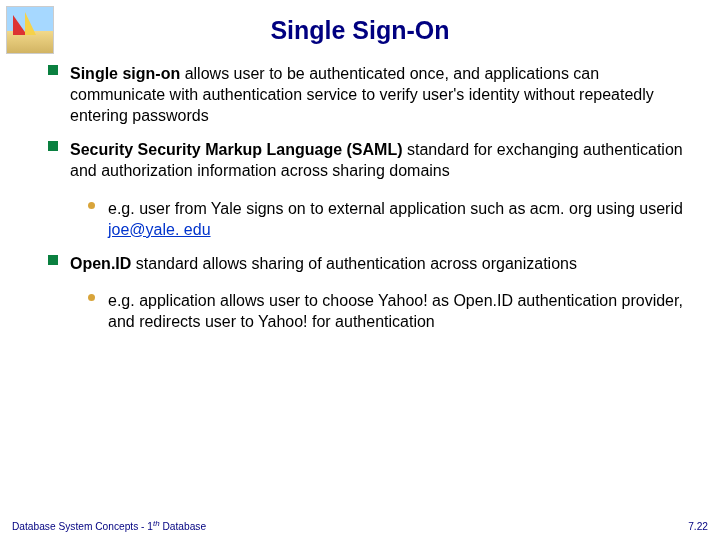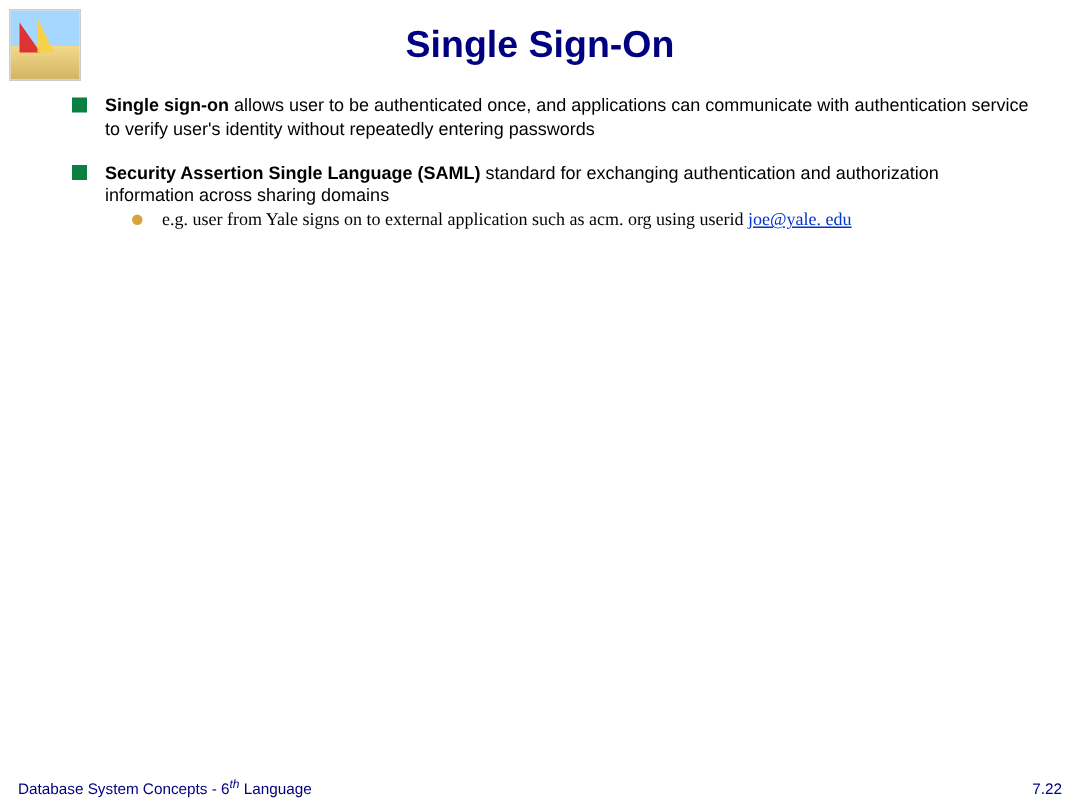--- a/index.html
+++ b/index.html
@@ -43,33 +43,33 @@
   .title {
     text-align: center;
     font-size: 25px;
     font-weight: bold;
     color: #000080;
     padding-top: 16px;
     padding-bottom: 18px;
   }
   .content {
     padding: 0 34px 0 48px;
-    font-size: 12px;
+    font-size: 16px;
     line-height: 1.32;
   }
   ul.lvl1 { list-style: none; }
   ul.lvl1 > li { position: relative; padding-left: 22px; margin-bottom: 13px; }
   ul.lvl1 > li::before {
     content: "";
     position: absolute;
     left: 0; top: 2px;
     width: 10px; height: 10px;
     background: #0a8040;
   }
-  ul.lvl2 { list-style: none; margin-top: 0; font-family: Liberation Serif, serif; }
+  ul.lvl2 { list-style: none; margin-top: 16px; }
   ul.lvl2 > li { position: relative; padding-left: 20px; margin-left: 18px; margin-bottom: 10px; }
   ul.lvl2 > li::before {
     content: "";
     position: absolute;
     left: 0; top: 4px;
     width: 7px; height: 7px;
     border-radius: 50%;
     background: #d8a43a;
   }
   .bold { font-weight: bold; }
@@ -94,28 +94,34 @@
 <div class="logo"></div>
 
 <div class="title">Single Sign-On</div>
 
 <div class="content">
   <ul class="lvl1">
     <li>
       <span class="bold">Single sign-on</span><span> allows user to be authenticated once, and applications can communicate with authentication service to verify user's identity without repeatedly entering passwords</span>
     </li>
     <li>
-      <span class="bold">Security Assertion Single Language (SAML)</span><span> standard for exchanging authentication and authorization information across sharing domains</span>
+      <span class="bold">Security Security Markup Language (SAML)</span><span> standard for exchanging authentication and authorization information across sharing domains</span>
       <ul class="lvl2">
         <li>
           <span>e.g. user from Yale signs on to external application such as acm. org using userid </span><a href="#" class="link">joe@yale. edu</a>
         </li>
+      </ul>
+    </li>
+    <li>
+      <span class="bold">Open.ID</span><span> standard allows sharing of authentication across organizations</span>
+      <ul class="lvl2">
+        <li>e.g. application allows user to choose Yahoo! as Open.ID authentication provider, and redirects user to Yahoo! for authentication</li>
       </ul>
     </li>
   </ul>
 </div>
 
 <div class="footer">
   <div class="left">
-    <span>Database System Concepts - 6</span><sup>th</sup><span> Language</span>
+    <span>Database System Concepts - 1</span><sup>th</sup><span> Database</span>
   </div>
   <div class="center">7.22</div>
 </div>
 
 </body></html>

